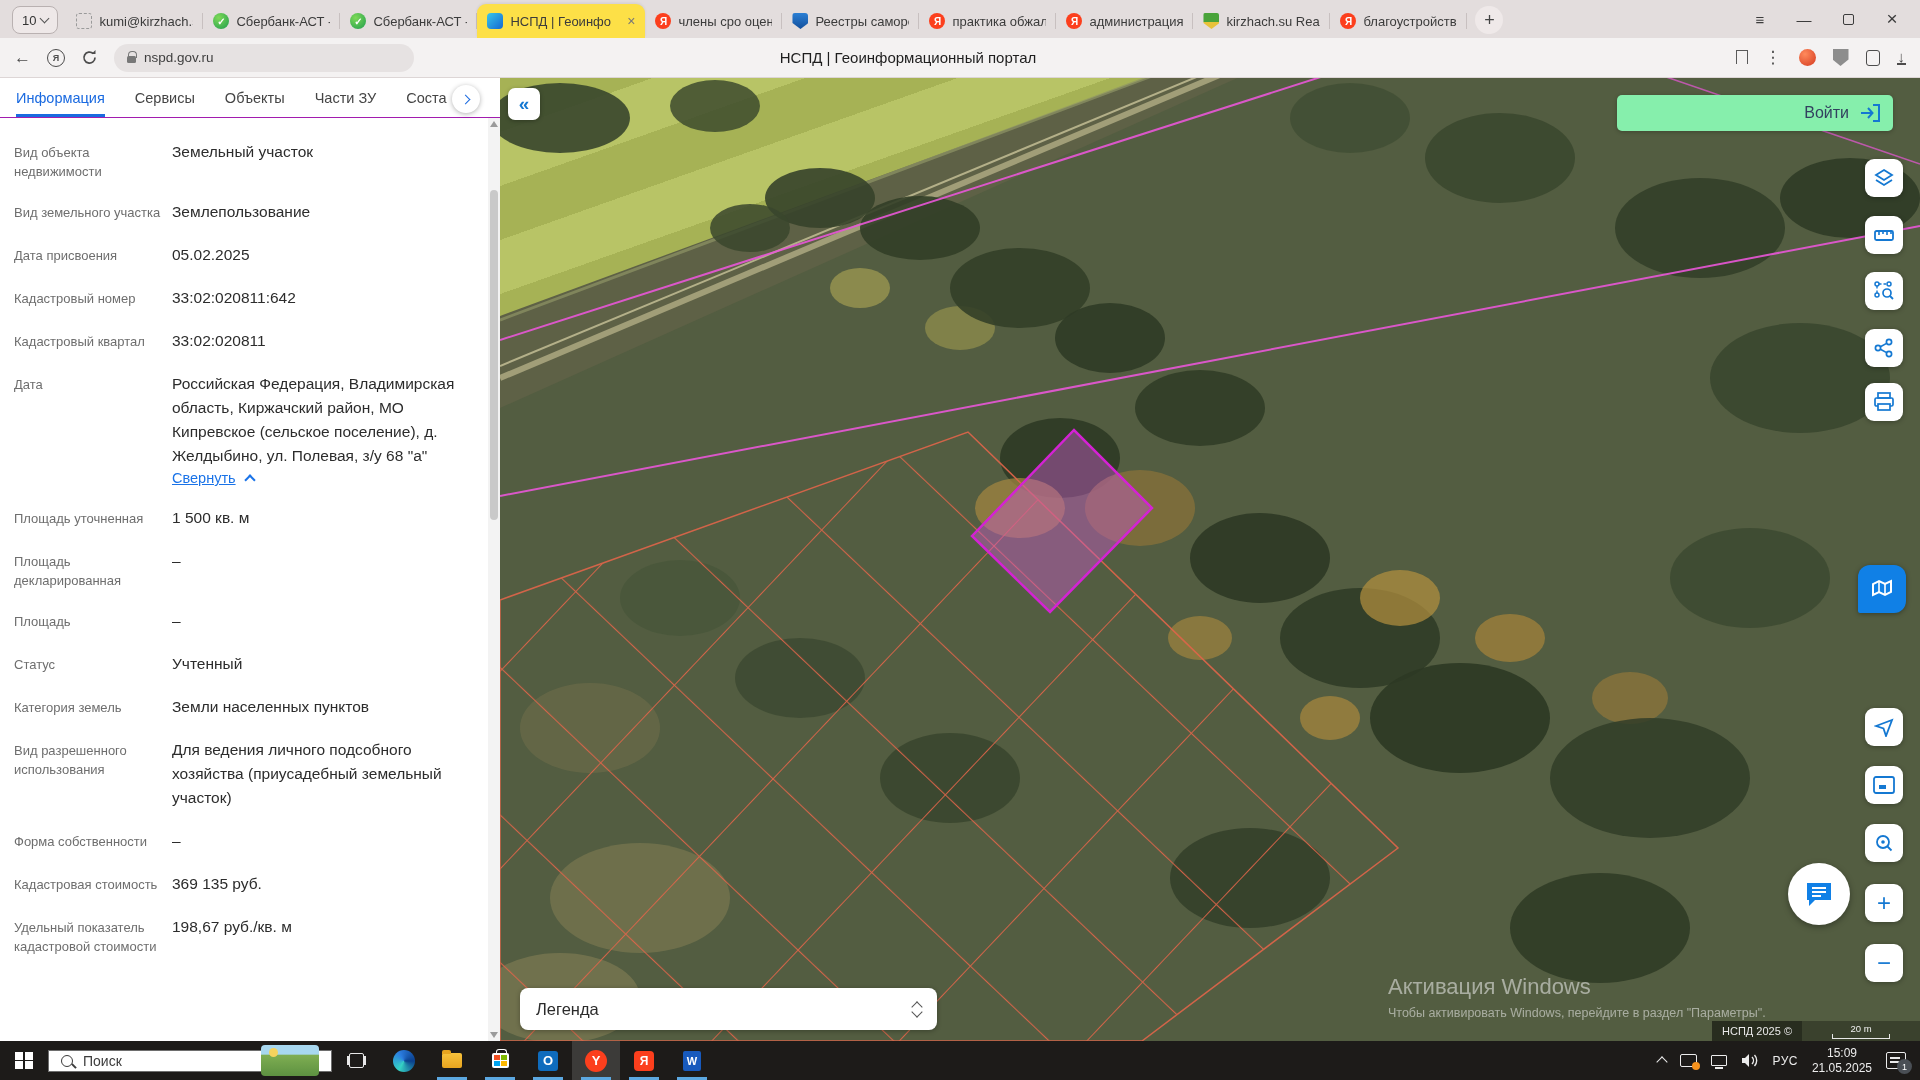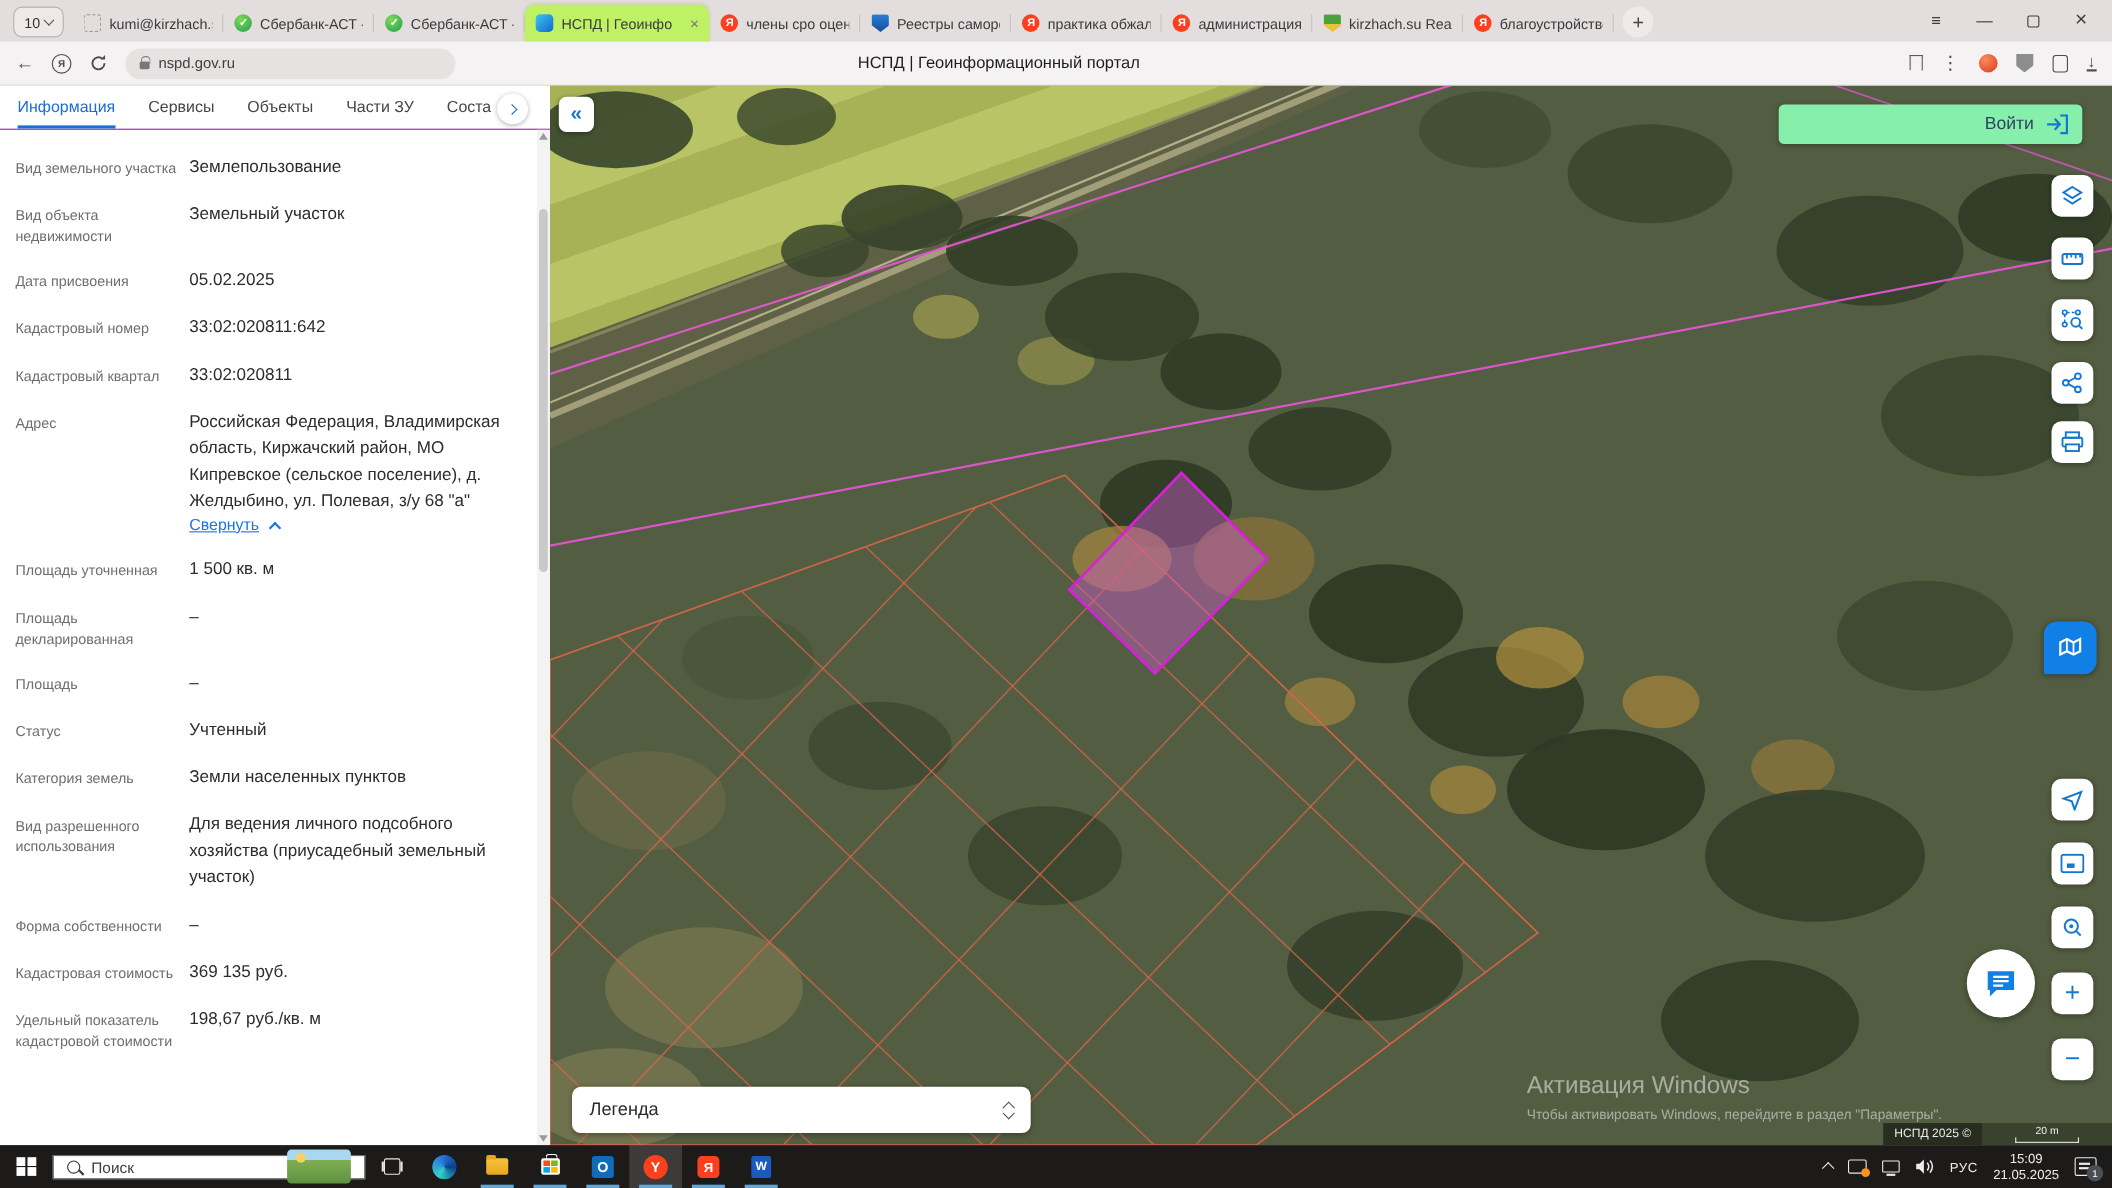--- a/index.html
+++ b/index.html
@@ -5,21 +5,21 @@
 *{margin:0;padding:0;box-sizing:border-box}
 html,body{width:1920px;height:1080px;overflow:hidden;font-family:"Liberation Sans",sans-serif}
 .screen{position:relative;width:1920px;height:1080px;background:#fff}
 
 
 .tabbar{position:absolute;top:0;left:0;right:0;height:38px;background:#e3dddd;display:flex;align-items:flex-end;padding:0 6px}
 .tabcount{display:flex;align-items:center;gap:5px;height:28px;margin:0 8px 4px 6px;padding:0 9px;border:1px solid #b9b1b1;border-radius:8px;background:#eee8e8;font-size:13px;color:#333}
 .chev{width:7px;height:7px;border-right:1.6px solid #555;border-bottom:1.6px solid #555;transform:rotate(45deg);margin-top:-3px}
 .tab{display:flex;align-items:center;gap:7px;height:34px;padding:0 10px;width:137px;flex:none;font-size:13px;color:#3b3b3b;border-radius:9px 9px 0 0;position:relative}
 .tab .ttl{white-space:nowrap;overflow:hidden;flex:1}
-.tab.active{background:#bef264;width:168px;box-shadow:0 -1px 3px rgba(0,0,0,.08)}
+.tab.active{background:#fde047;width:168px;box-shadow:0 -1px 3px rgba(0,0,0,.08)}
 .tab.inactive::after{content:"";position:absolute;right:0;top:9px;height:16px;width:1px;background:#c8c0c0}
 .tab .close{font-size:14px;color:#777;flex:none}
 .fav{width:16px;height:16px;flex:none;display:flex;align-items:center;justify-content:center;border-radius:50%;font-size:10px;font-weight:bold;color:#fff}
 .fav-dash{border:1.5px dashed #9a9a9a;border-radius:3px}
 .fav-check{background:radial-gradient(circle at 35% 30%,#7ed957,#1f9d4d);font-size:10px}
 .fav-nspd{background:linear-gradient(135deg,#39c7ea,#1467d3);border-radius:4px}
 .fav-ya{background:#fc3f1d}
 .fav-shield{background:linear-gradient(#2b7fd4,#124f9c);border-radius:3px 3px 6px 6px;clip-path:polygon(0 0,100% 0,100% 62%,50% 100%,0 62%)}
 .fav-crest{background:linear-gradient(#49a33a 55%,#e8c23a 55%);border-radius:2px 2px 5px 5px;clip-path:polygon(0 0,100% 0,100% 62%,50% 100%,0 62%)}
 .newtab{font-size:18px;color:#444;width:28px;height:28px;border-radius:50%;background:#efe9e9;display:flex;align-items:center;justify-content:center;margin:0 8px 4px 8px}
@@ -243,41 +243,41 @@
       <div class="ptab">Сервисы</div>
       <div class="ptab">Объекты</div>
       <div class="ptab">Части ЗУ</div>
       <div class="ptab">Соста</div>
     </div>
     <div class="ptab-more">
         <i></i>
       </div>
     <div class="pbody">
       <div class="field">
+          <div class="flabel">Вид объекта недвижимости</div>
+          <div class="fvalue">Земельный участок</div>
+        </div>
+      <div class="field">
           <div class="flabel">Вид земельного участка</div>
           <div class="fvalue">Землепользование</div>
         </div>
       <div class="field">
-          <div class="flabel">Вид объекта недвижимости</div>
-          <div class="fvalue">Земельный участок</div>
-        </div>
-      <div class="field">
           <div class="flabel">Дата присвоения</div>
           <div class="fvalue">05.02.2025</div>
         </div>
       <div class="field">
           <div class="flabel">Кадастровый номер</div>
           <div class="fvalue">33:02:020811:642</div>
         </div>
       <div class="field">
           <div class="flabel">Кадастровый квартал</div>
           <div class="fvalue">33:02:020811</div>
         </div>
       <div class="field">
-        <div class="flabel">Адрес</div>
+        <div class="flabel">Дата</div>
         <div>
           <div class="fvalue">Российская Федерация, Владимирская область, Киржачский район, МО Кипревское (сельское поселение), д. Желдыбино, ул. Полевая, з/у 68 "а"</div>
           <div class="collapse-link">
               <span>Свернуть</span>
               <i class="chup"></i>
             </div>
         </div>
       </div>
       <div class="field">
           <div class="flabel">Площадь уточненная</div>

